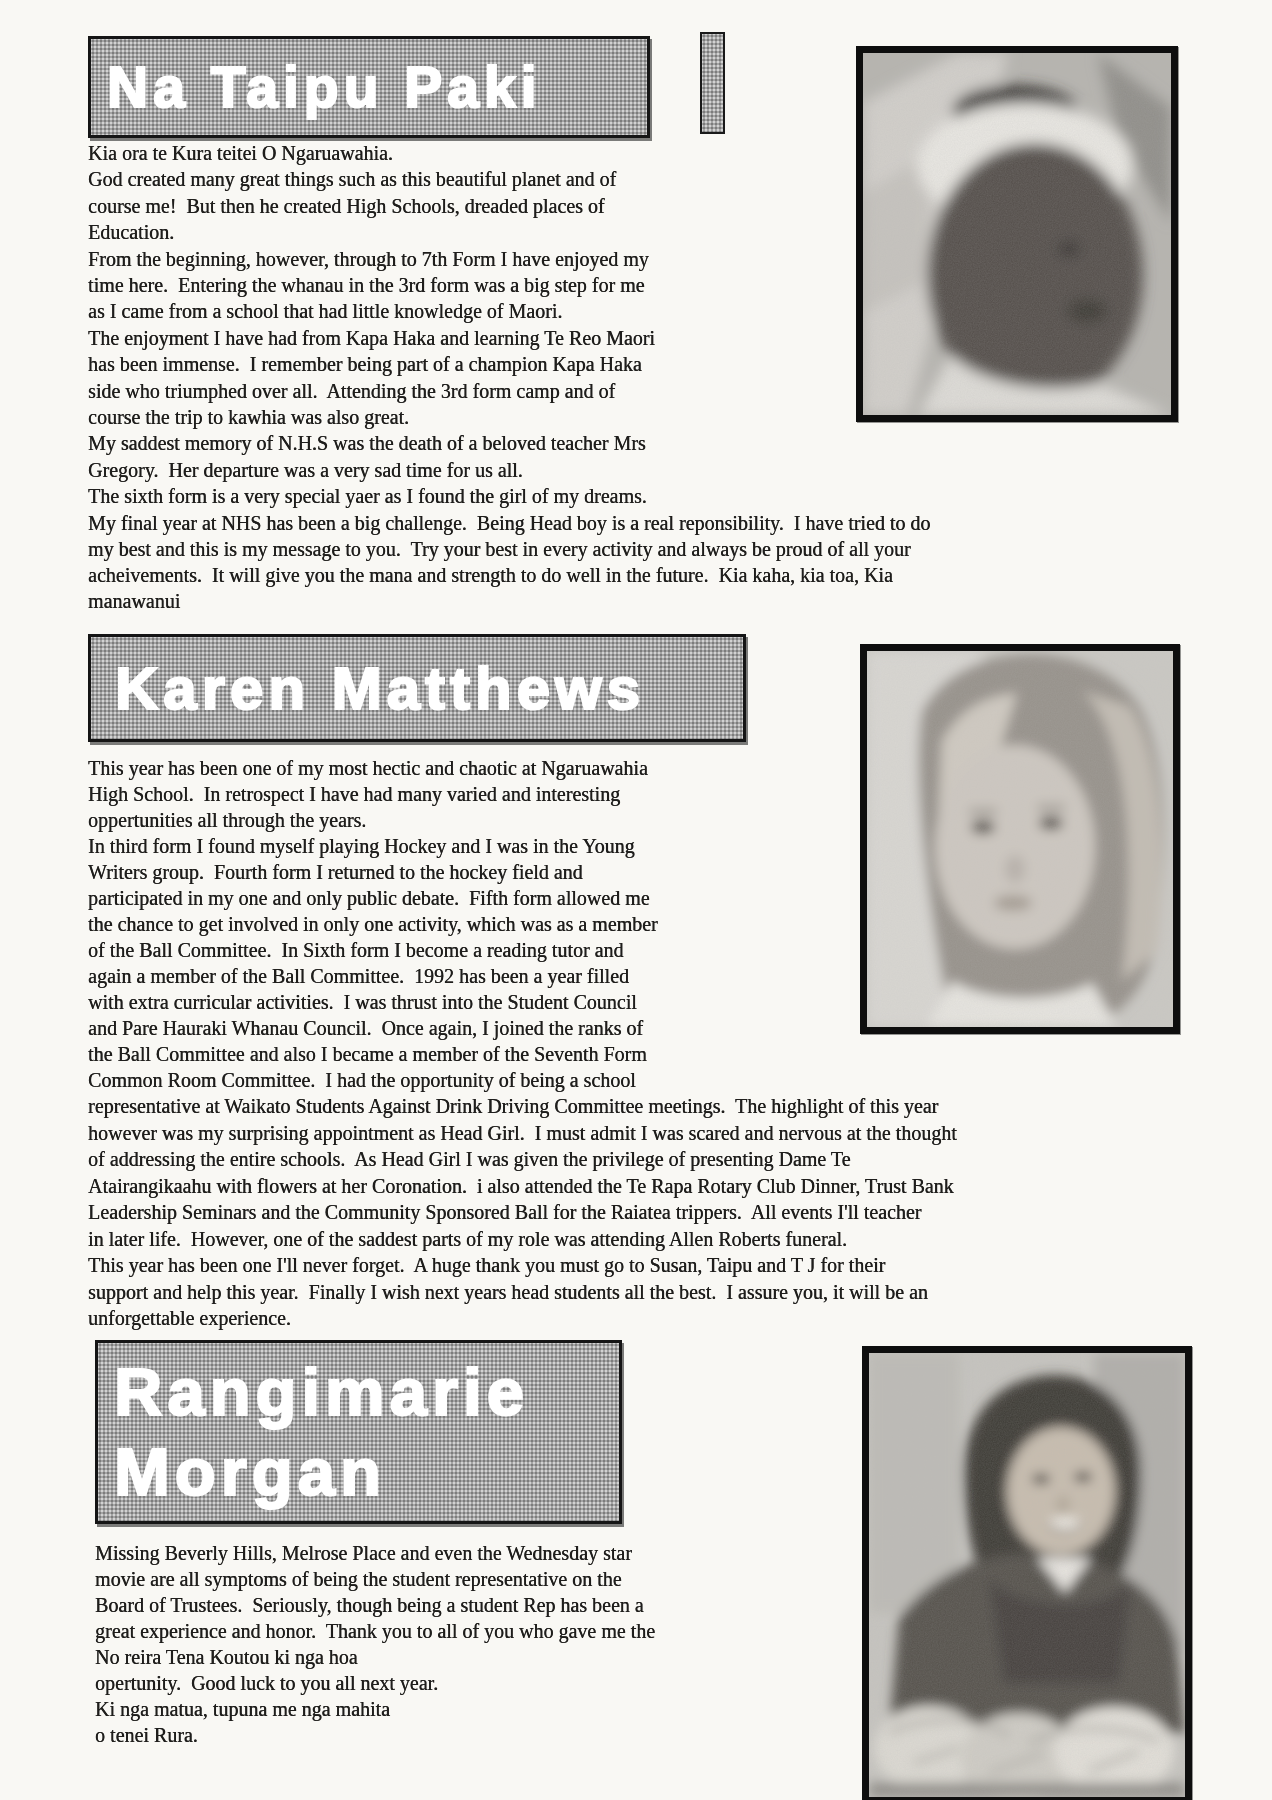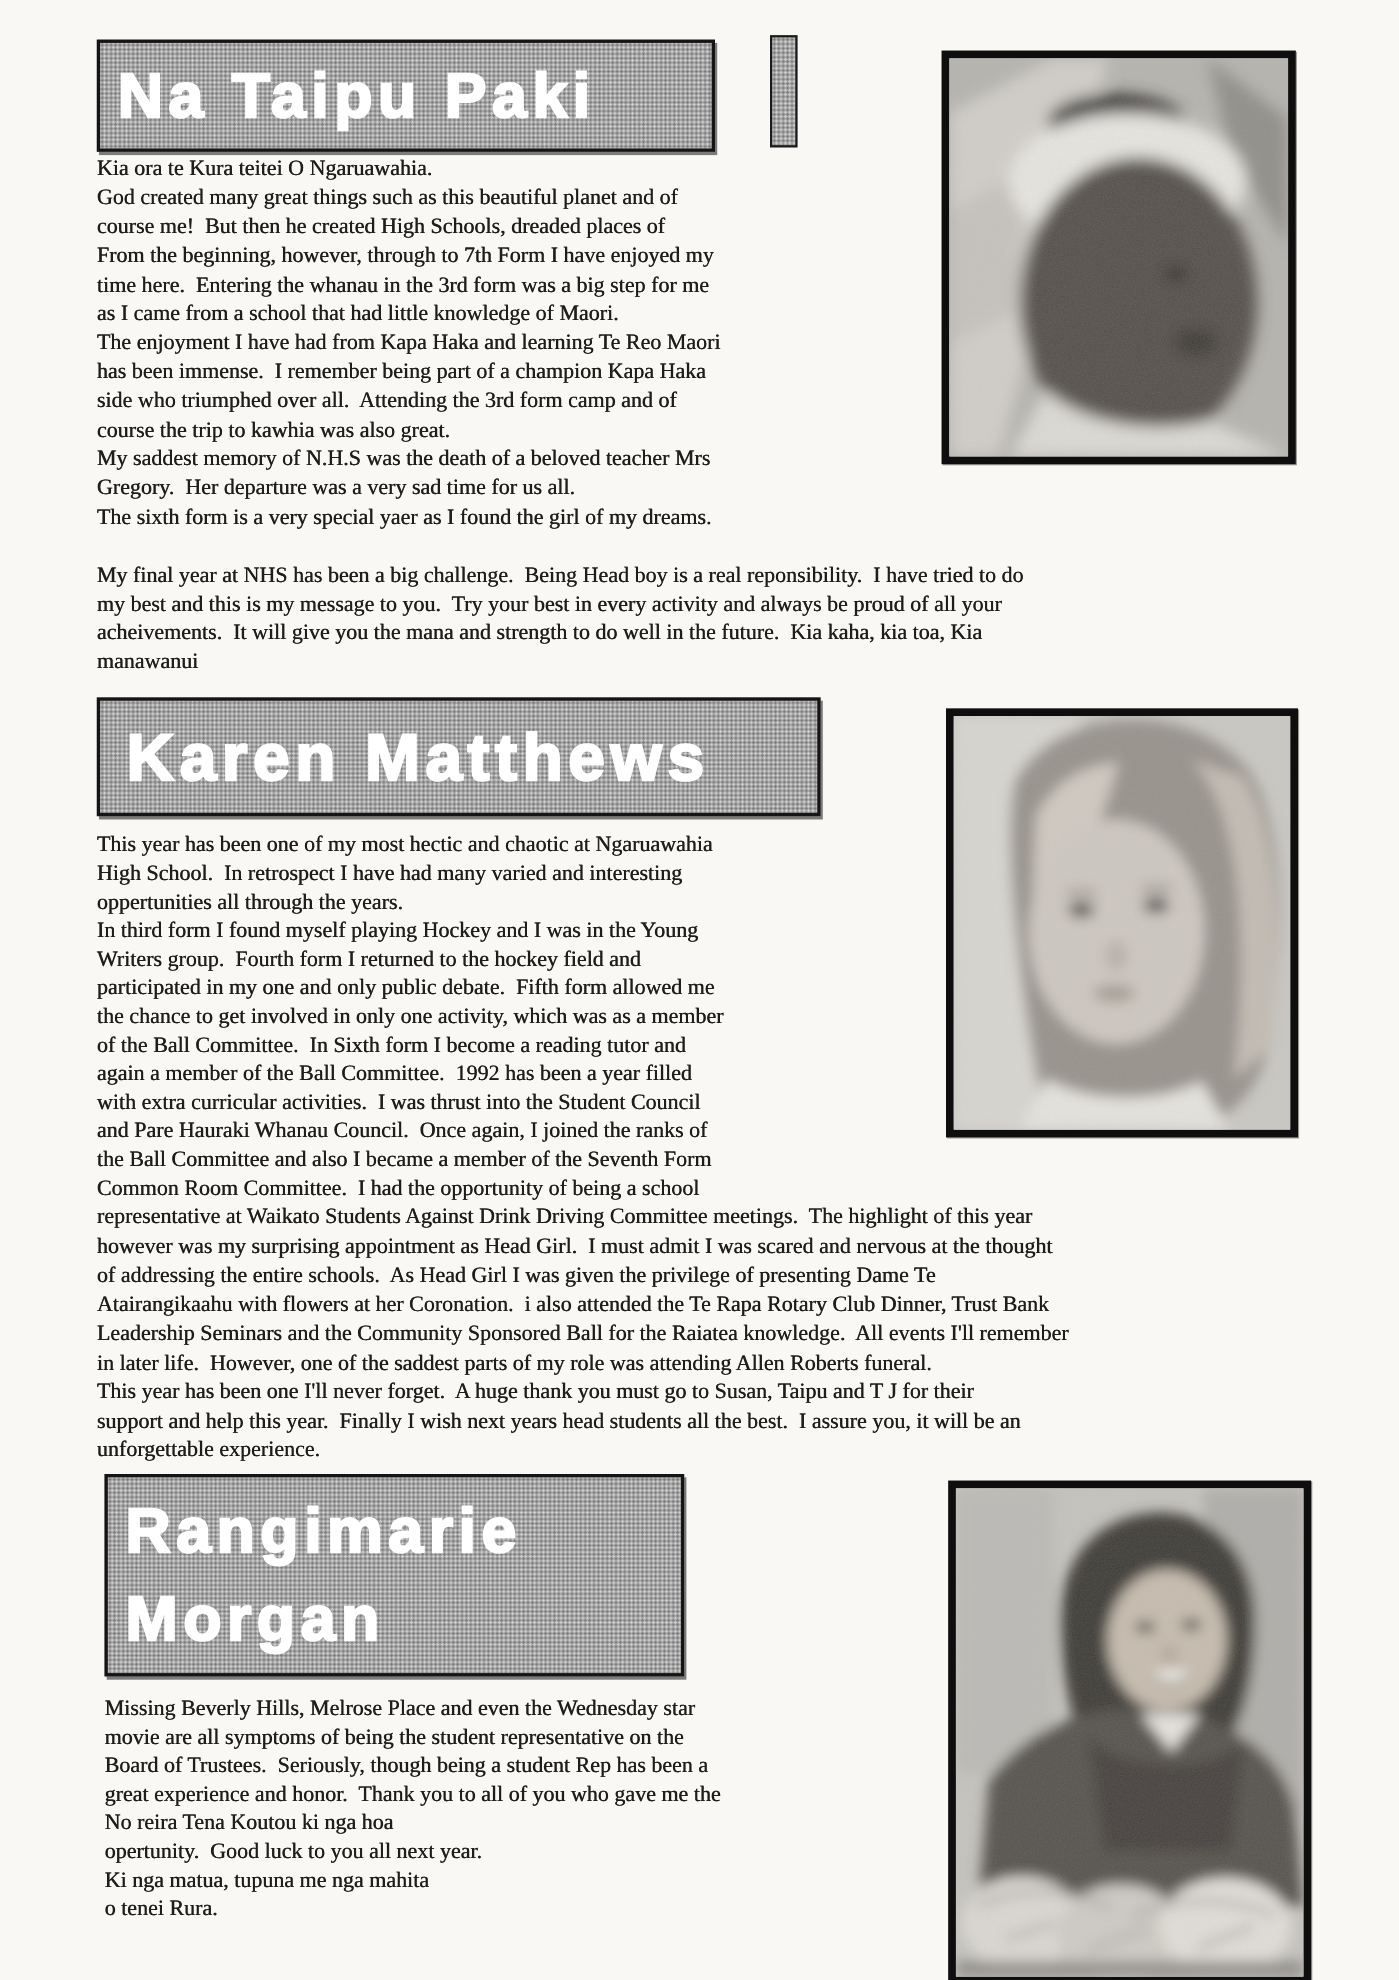--- a/index.html
+++ b/index.html
@@ -31,21 +31,21 @@
     -webkit-text-stroke:2.2px #ffffff;
     text-shadow:0 0 1px #fff;
     letter-spacing:5px;
     white-space:nowrap;
     overflow:hidden;
   }
   .banner1{left:88px;top:36px;width:540px;height:96px;font-size:57px;padding-left:16px;}
   .banner2{left:88px;top:634px;width:628px;height:102px;font-size:60px;padding-left:24px;}
   .banner3{
     left:95px;top:1340px;width:505px;height:178px;
-    font-size:57px;flex-direction:column;align-items:flex-start;justify-content:center;
+    font-size:67px;flex-direction:column;align-items:flex-start;justify-content:center;
     line-height:80px;padding-left:16px;
   }
   .banner-stub{
     position:absolute;left:700px;top:32px;width:21px;height:98px;
     background-color:#a4a4a4;
     background-image:
       radial-gradient(circle, #7c7c7c 30%, rgba(0,0,0,0) 34%),
       radial-gradient(circle, #d2d2d2 30%, rgba(0,0,0,0) 34%);
     background-size:4px 4px;background-position:0 0,2px 2px;
     border:2px solid #1a1a1a;
@@ -112,20 +112,21 @@
           <path d="M55,362 L88,302 C120,332 185,342 235,330 L308,362 Z" fill="#dedcd7"></path>
         </g>
         <rect width="308" height="362" filter="url(#g1)"></rect>
       </svg>
     </figure>
 
     <div class="tblock t1n">
         <p>Kia ora te Kura teitei O Ngaruawahia.</p>
         <p>God created many great things such as this beautiful planet and of</p>
         <p>course me!  But then he created High Schools, dreaded places of</p>
+        <p>Education.</p>
         <p>From the beginning, however, through to 7th Form I have enjoyed my</p>
         <p>time here.  Entering the whanau in the 3rd form was a big step for me</p>
         <p>as I came from a school that had little knowledge of Maori.</p>
         <p>The enjoyment I have had from Kapa Haka and learning Te Reo Maori</p>
         <p>has been immense.  I remember being part of a champion Kapa Haka</p>
         <p>side who triumphed over all.  Attending the 3rd form camp and of</p>
         <p>course the trip to kawhia was also great.</p>
         <p>My saddest memory of N.H.S was the death of a beloved teacher Mrs</p>
         <p>Gregory.  Her departure was a very sad time for us all.</p>
         <p>The sixth form is a very special yaer as I found the girl of my dreams.</p>
@@ -186,21 +187,21 @@
         <p>with extra curricular activities.  I was thrust into the Student Council</p>
         <p>and Pare Hauraki Whanau Council.  Once again, I joined the ranks of</p>
         <p>the Ball Committee and also I became a member of the Seventh Form</p>
         <p>Common Room Committee.  I had the opportunity of being a school</p>
       </div>
     <div class="tblock t2w">
         <p>representative at Waikato Students Against Drink Driving Committee meetings.  The highlight of this year</p>
         <p>however was my surprising appointment as Head Girl.  I must admit I was scared and nervous at the thought</p>
         <p>of addressing the entire schools.  As Head Girl I was given the privilege of presenting Dame Te</p>
         <p>Atairangikaahu with flowers at her Coronation.  i also attended the Te Rapa Rotary Club Dinner, Trust Bank</p>
-        <p>Leadership Seminars and the Community Sponsored Ball for the Raiatea knowledge.  All events I'll remember</p>
+        <p>Leadership Seminars and the Community Sponsored Ball for the Raiatea trippers.  All events I'll teacher</p>
         <p>in later life.  However, one of the saddest parts of my role was attending Allen Roberts funeral.</p>
         <p>This year has been one I'll never forget.  A huge thank you must go to Susan, Taipu and T J for their</p>
         <p>support and help this year.  Finally I wish next years head students all the best.  I assure you, it will be an</p>
         <p>unforgettable experience.</p>
       </div>
   </section>
 
   <section>
     <div class="banner banner3">
         <span>Rangimarie</span>

